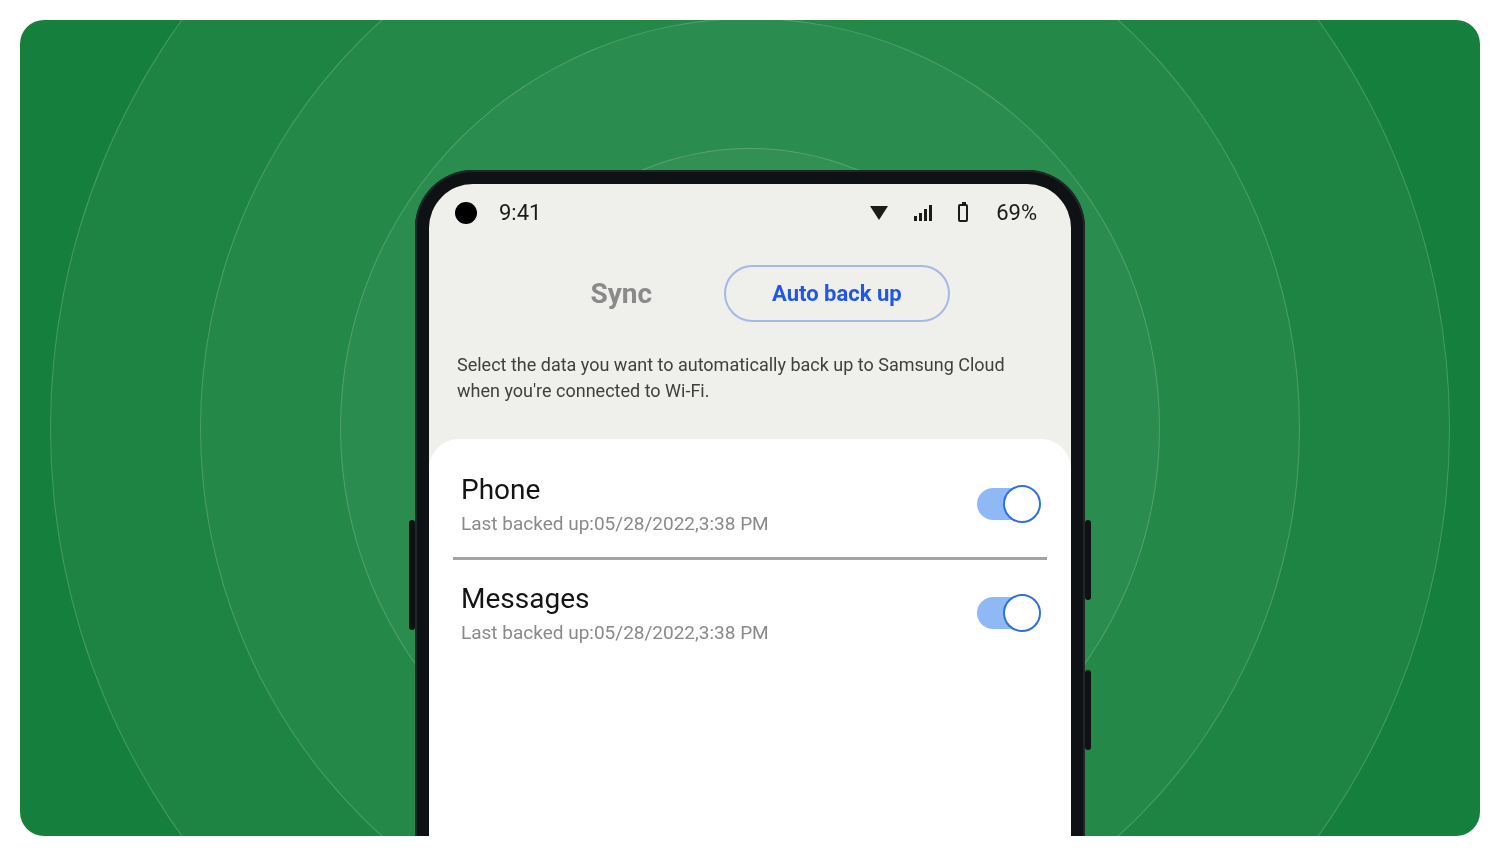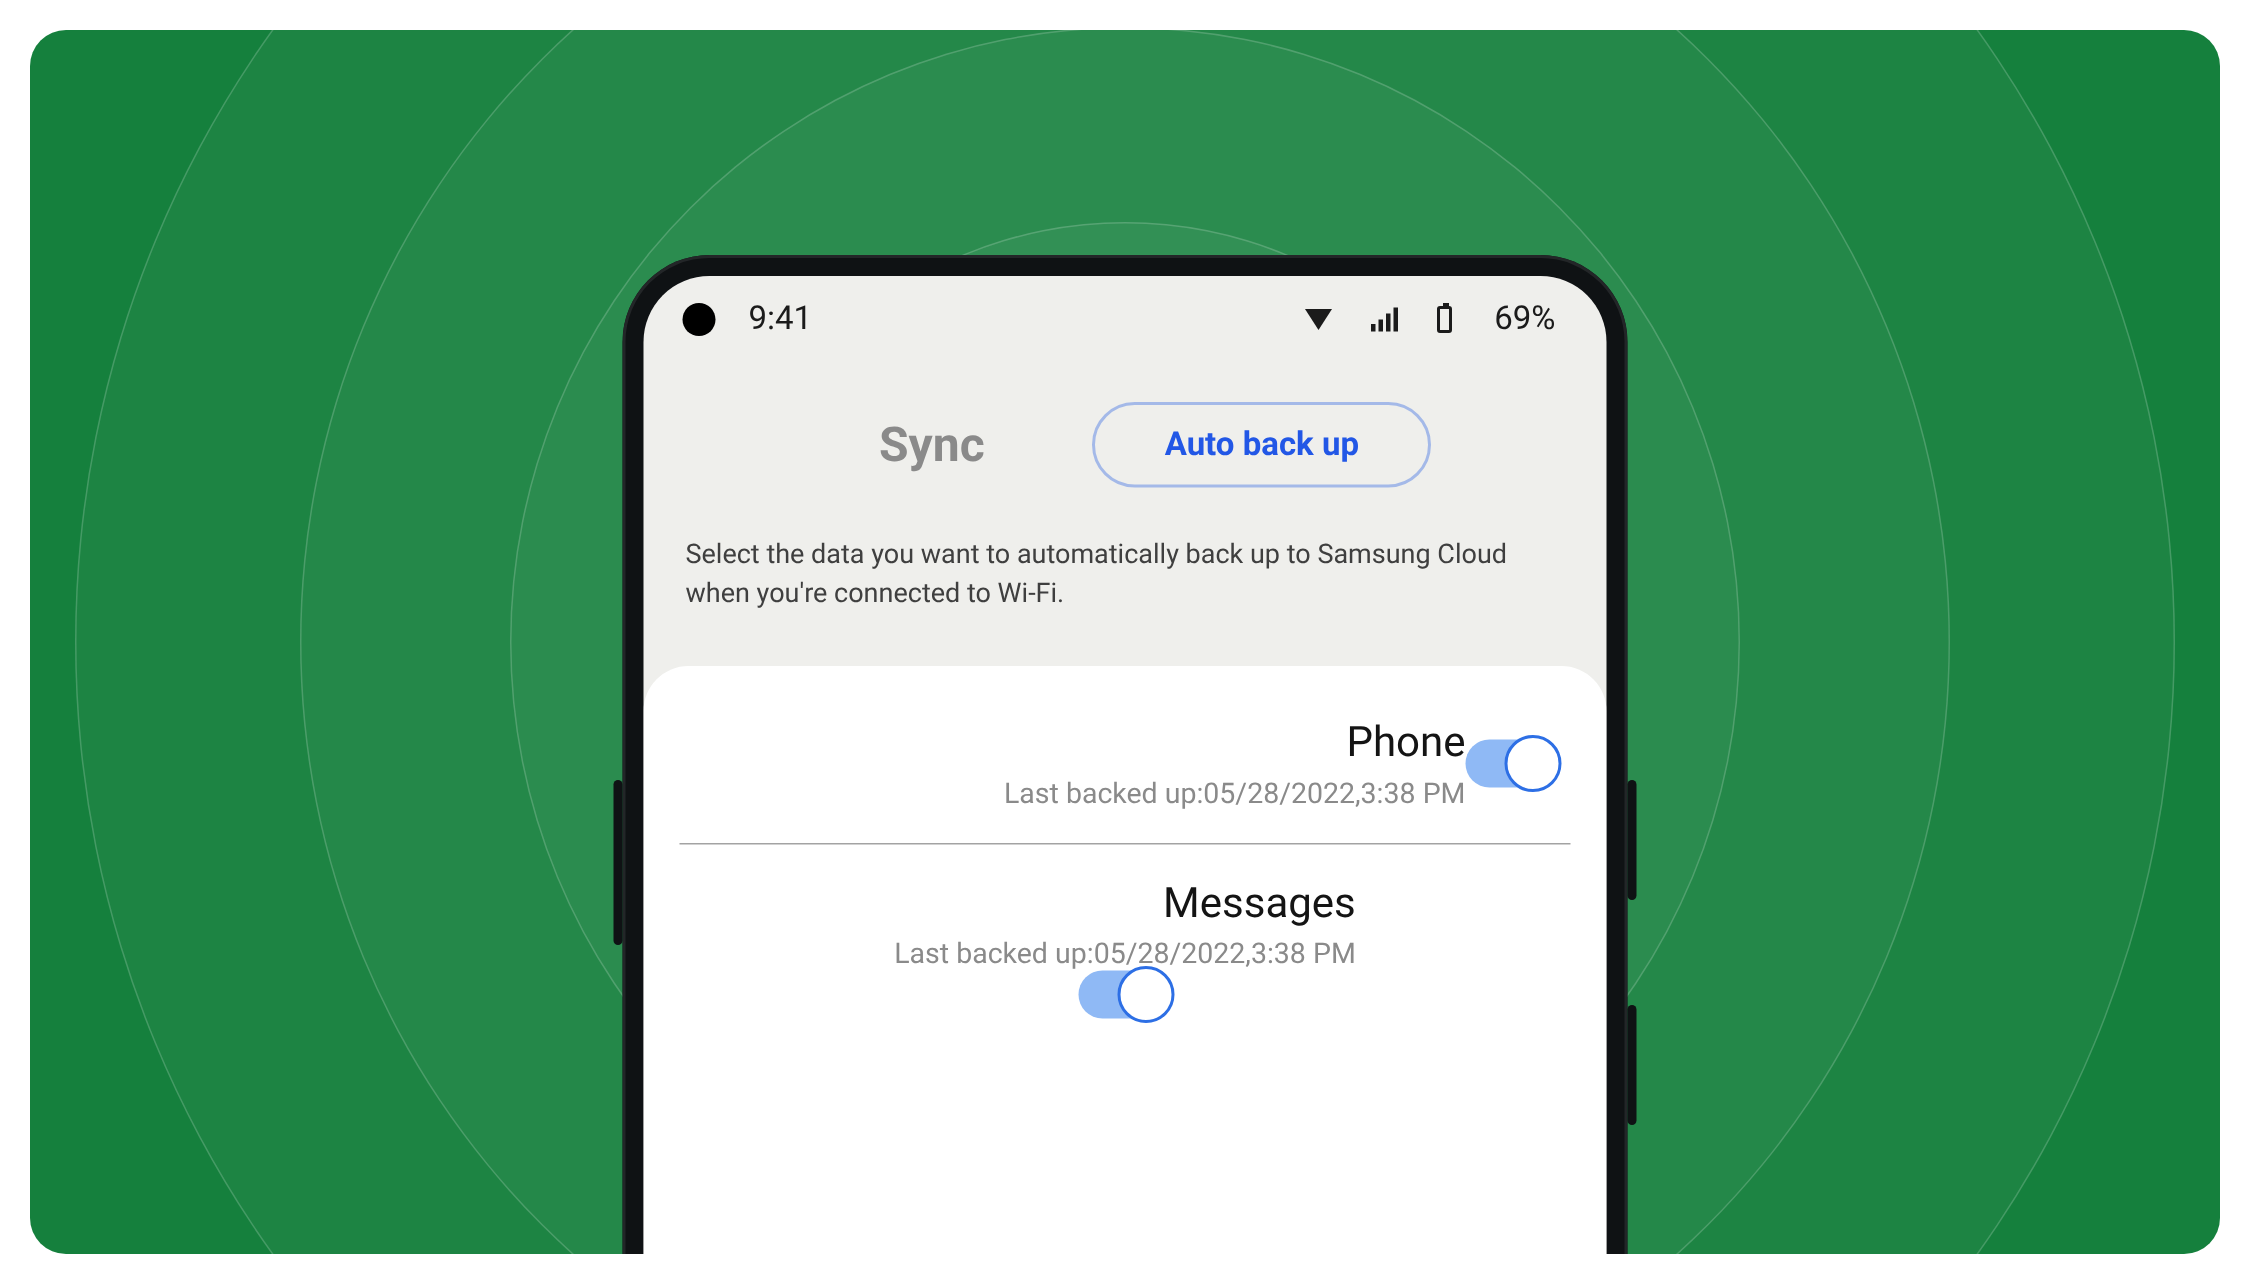--- a/index.html
+++ b/index.html
@@ -105,21 +105,21 @@
 
     .tabs {
       display: flex;
       align-items: center;
       justify-content: center;
       gap: 32px;
       padding: 28px 26px 14px;
     }
     .tab-sync {
       color: #8a8a8a;
-      font-size: 32px;
+      font-size: 28px;
       font-weight: 700;
       padding: 14px 40px;
     }
     .tab-auto {
       color: #2257e6;
       font-size: 22px;
       font-weight: 700;
       padding: 14px 46px;
       border: 2px solid #a4b9e8;
       border-radius: 36px;
@@ -138,22 +138,22 @@
       border-top-left-radius: 30px;
       border-top-right-radius: 30px;
       padding: 12px 24px 60px;
       min-height: 500px;
     }
     .row {
       display: flex;
       align-items: center;
       padding: 22px 8px;
     }
-    .row + .row { border-top: 1px solid #a3a3a3; flex-direction: column; }
-    .row-text { flex: 1; text-align: right; }
+    .row + .row { border-top: 3px solid #a3a3a3; }
+    .row-text { flex: 1; }
     .row-title { font-size: 28px; color: #141414; margin-bottom: 6px; }
     .row-sub   { font-size: 19px; color: #8a8a8a; }
 
     .toggle {
       width: 62px; height: 32px;
       background: #8fb9f5;
       border-radius: 20px;
       position: relative;
     }
     .toggle .knob {

